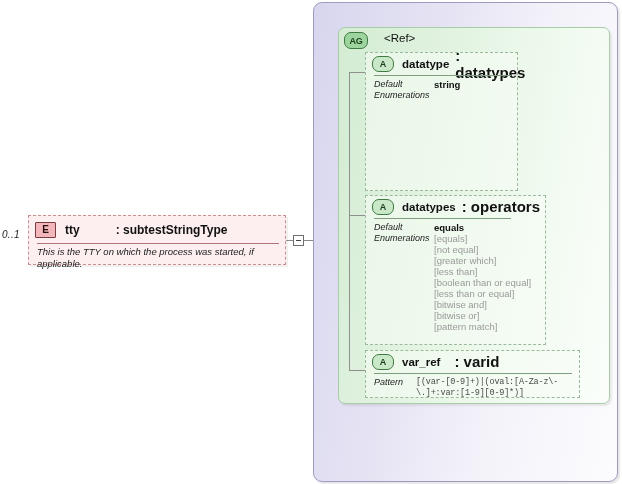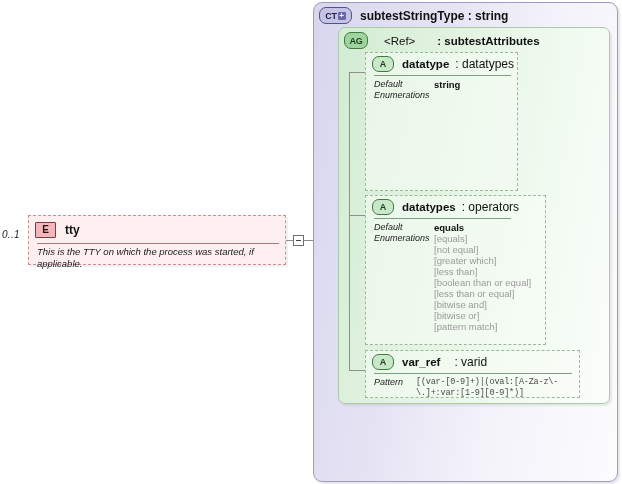--- a/index.html
+++ b/index.html
@@ -203,21 +203,20 @@
     border-radius: 7px;
     box-sizing: border-box;
     background: linear-gradient(100deg, #d3ecd2 0%, #e2f3e1 35%, #f0faef 68%, #fbfefb 100%);
     box-shadow: 2px 2px 2px rgba(0,0,0,0.08);
   }
   #attrgroup-header {
     position: absolute;
     left: 5px;
     top: 4px;
     display: flex;
-    align-items: center;
   }
   .ag-icon {
     width: 22px;
     height: 15px;
     border: 1px solid #3f7a43;
     border-radius: 7px;
     background: #9ed49d;
     display: flex;
     align-items: center;
     justify-content: center;
@@ -280,22 +279,22 @@
     color: #1d3d1f;
   }
   .attr-name {
     margin-left: 8px;
     font-size: 11.5px;
     font-weight: bold;
     color: #111111;
   }
   .attr-type {
     margin-left: 6px;
-    font-size: 12px;
-    font-weight: normal;
+    font-size: 15px;
+    font-weight: bold;
     color: #111111;
   }
   .attr-divider {
     position: absolute;
     height: 0;
     border-top: 1px solid #7f9d7f;
   }
   .facet-label {
     position: absolute;
     font-size: 9px;
@@ -329,50 +328,43 @@
 
 <div id="element-group">
 
   <div id="occurrence-label">0..1</div>
 
   <div id="element-box">
 
     <div id="element-header">
       <div class="e-icon">E</div>
       <div id="element-name">tty</div>
+      <div id="element-type">: subtestStringType</div>
     </div>
 
     <div id="element-divider"></div>
 
     <div id="element-doc">This is the TTY on which the process was started, if applicable.</div>
   </div>
 </div>
 
 <div id="connector-line-a"></div>
 <div id="connector-toggle"></div>
 <div id="connector-line-b"></div>
 
 <div id="complextype-box">
 
-  <div id="complextype-header">
-    <div class="ct-icon">
-      <span class="ct-txt">CT</span>
-      <span class="ct-plus">+</span>
-    </div>
-    <div id="complextype-title">subtestStringType : string</div>
-  </div>
 
   <div id="attrgroup-box">
 
     <div id="attrgroup-header">
       <div class="ag-icon">
         <span>AG</span>
       </div>
       <div id="attrgroup-ref">&lt;Ref&gt;</div>
-      <div id="attrgroup-type">: subtestAttributes</div>
     </div>
 
     <div class="tree-line" style="left:10px; top:44px; width:1px; height:298px;"></div>
     <div class="tree-line" style="left:10px; top:44px; width:16px; height:1px;"></div>
     <div class="tree-line" style="left:10px; top:187px; width:16px; height:1px;"></div>
     <div class="tree-line" style="left:10px; top:342px; width:16px; height:1px;"></div>
 
     <div class="attr-card" style="left:26px; top:24px; width:153px; height:139px;">
 
       <div class="attr-head">

